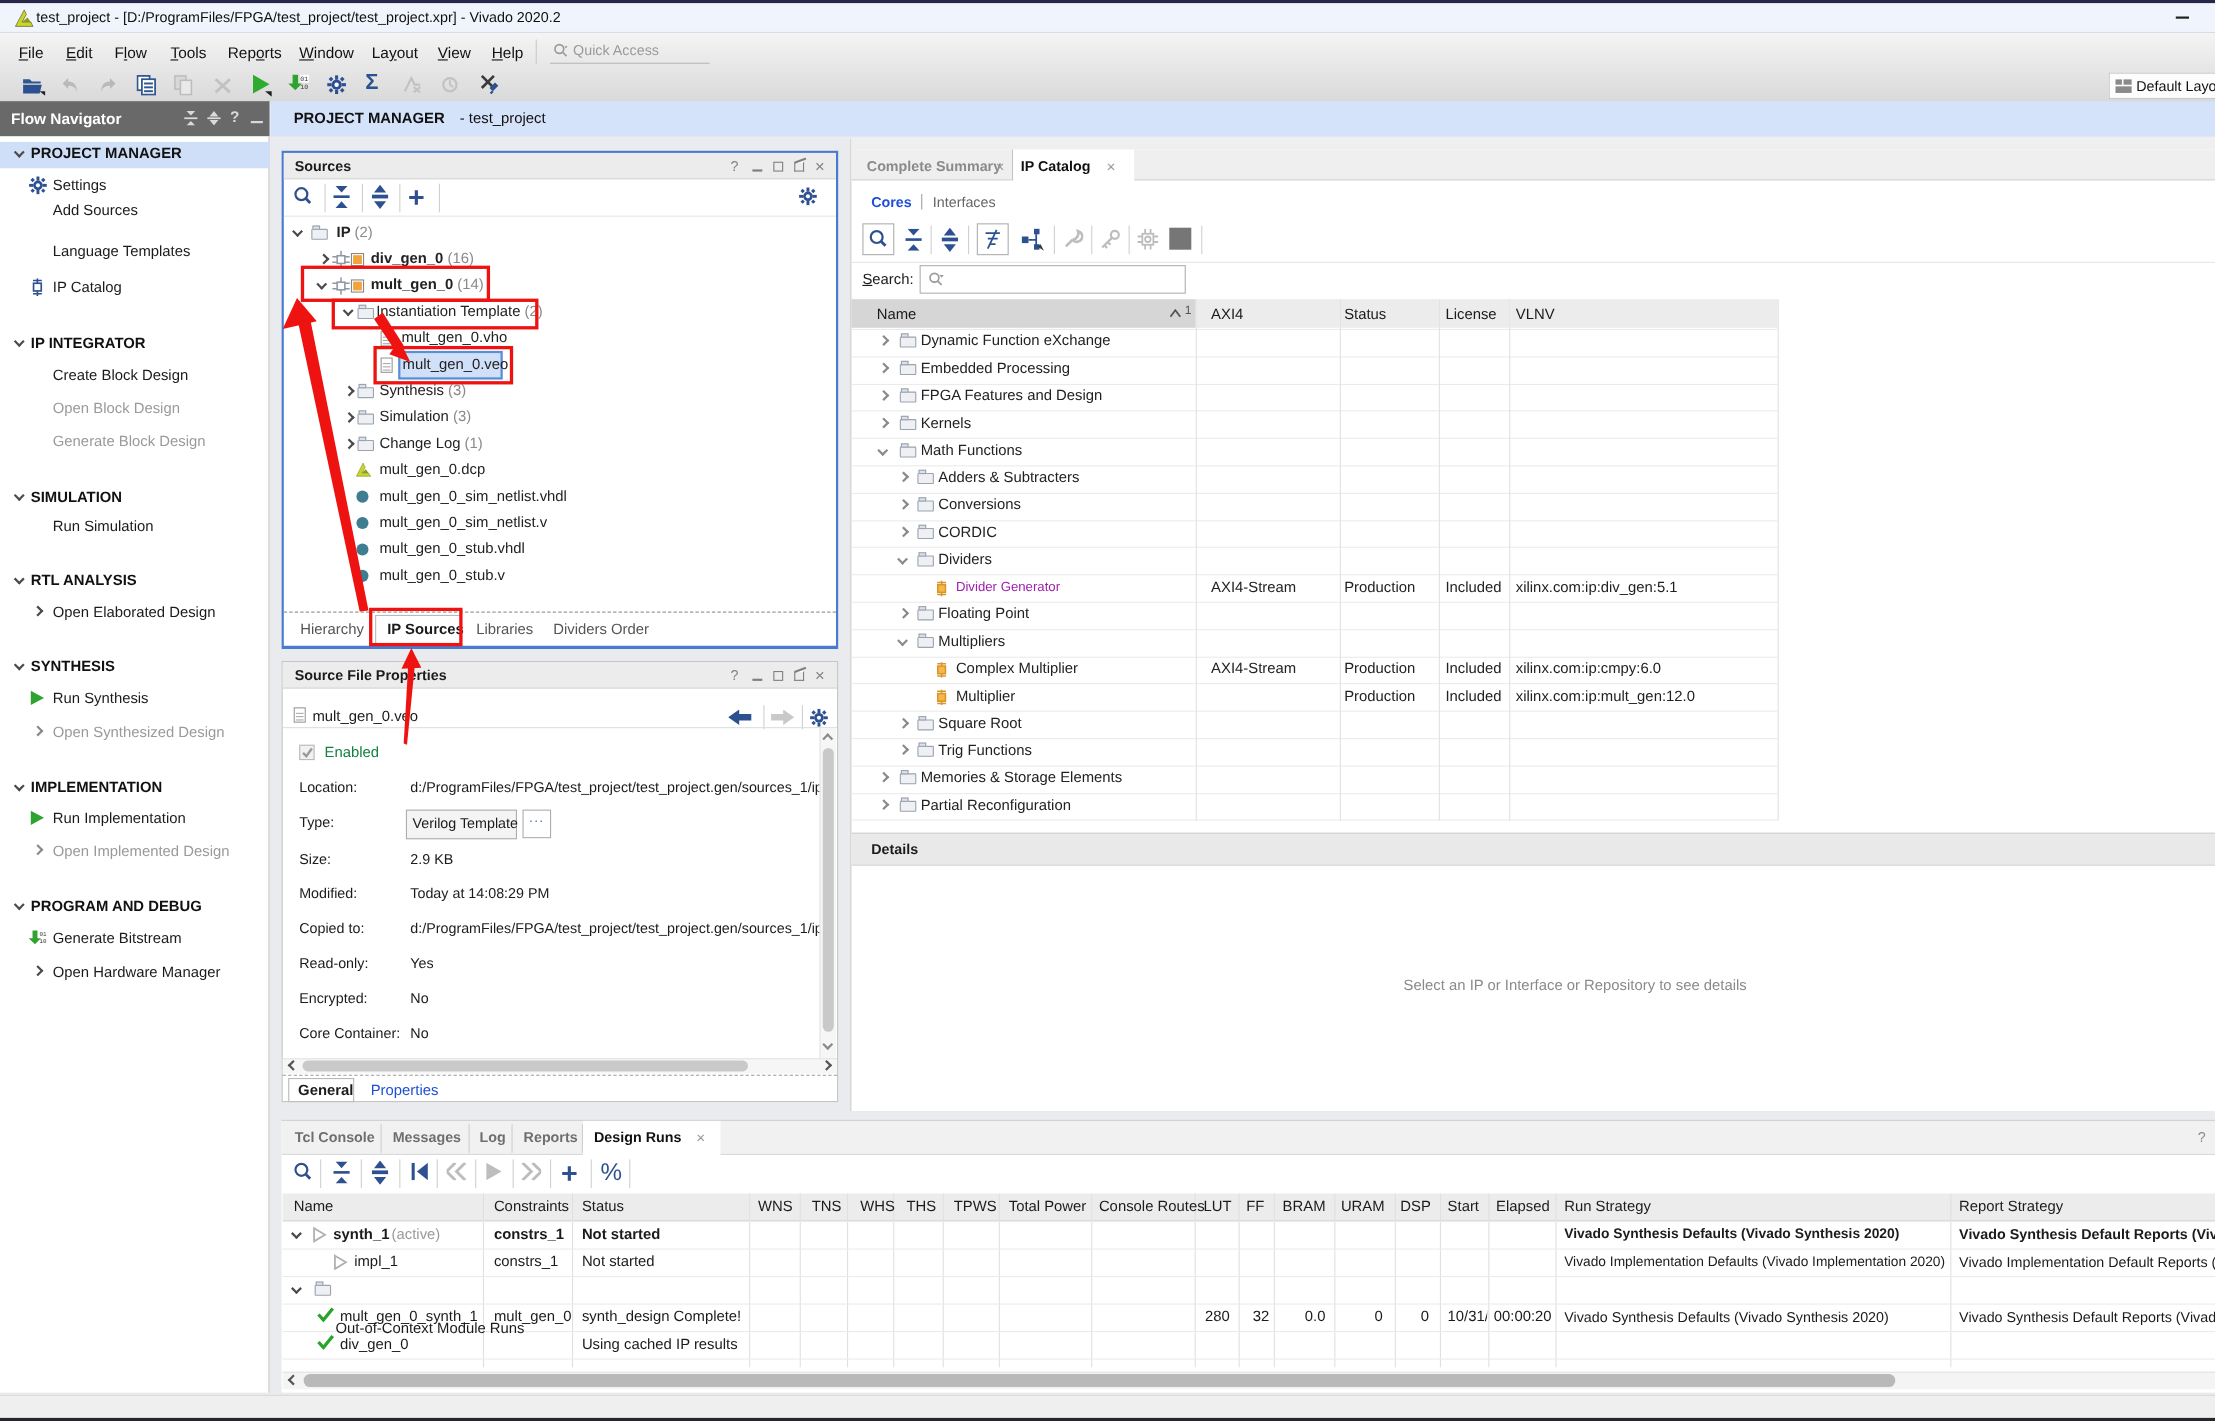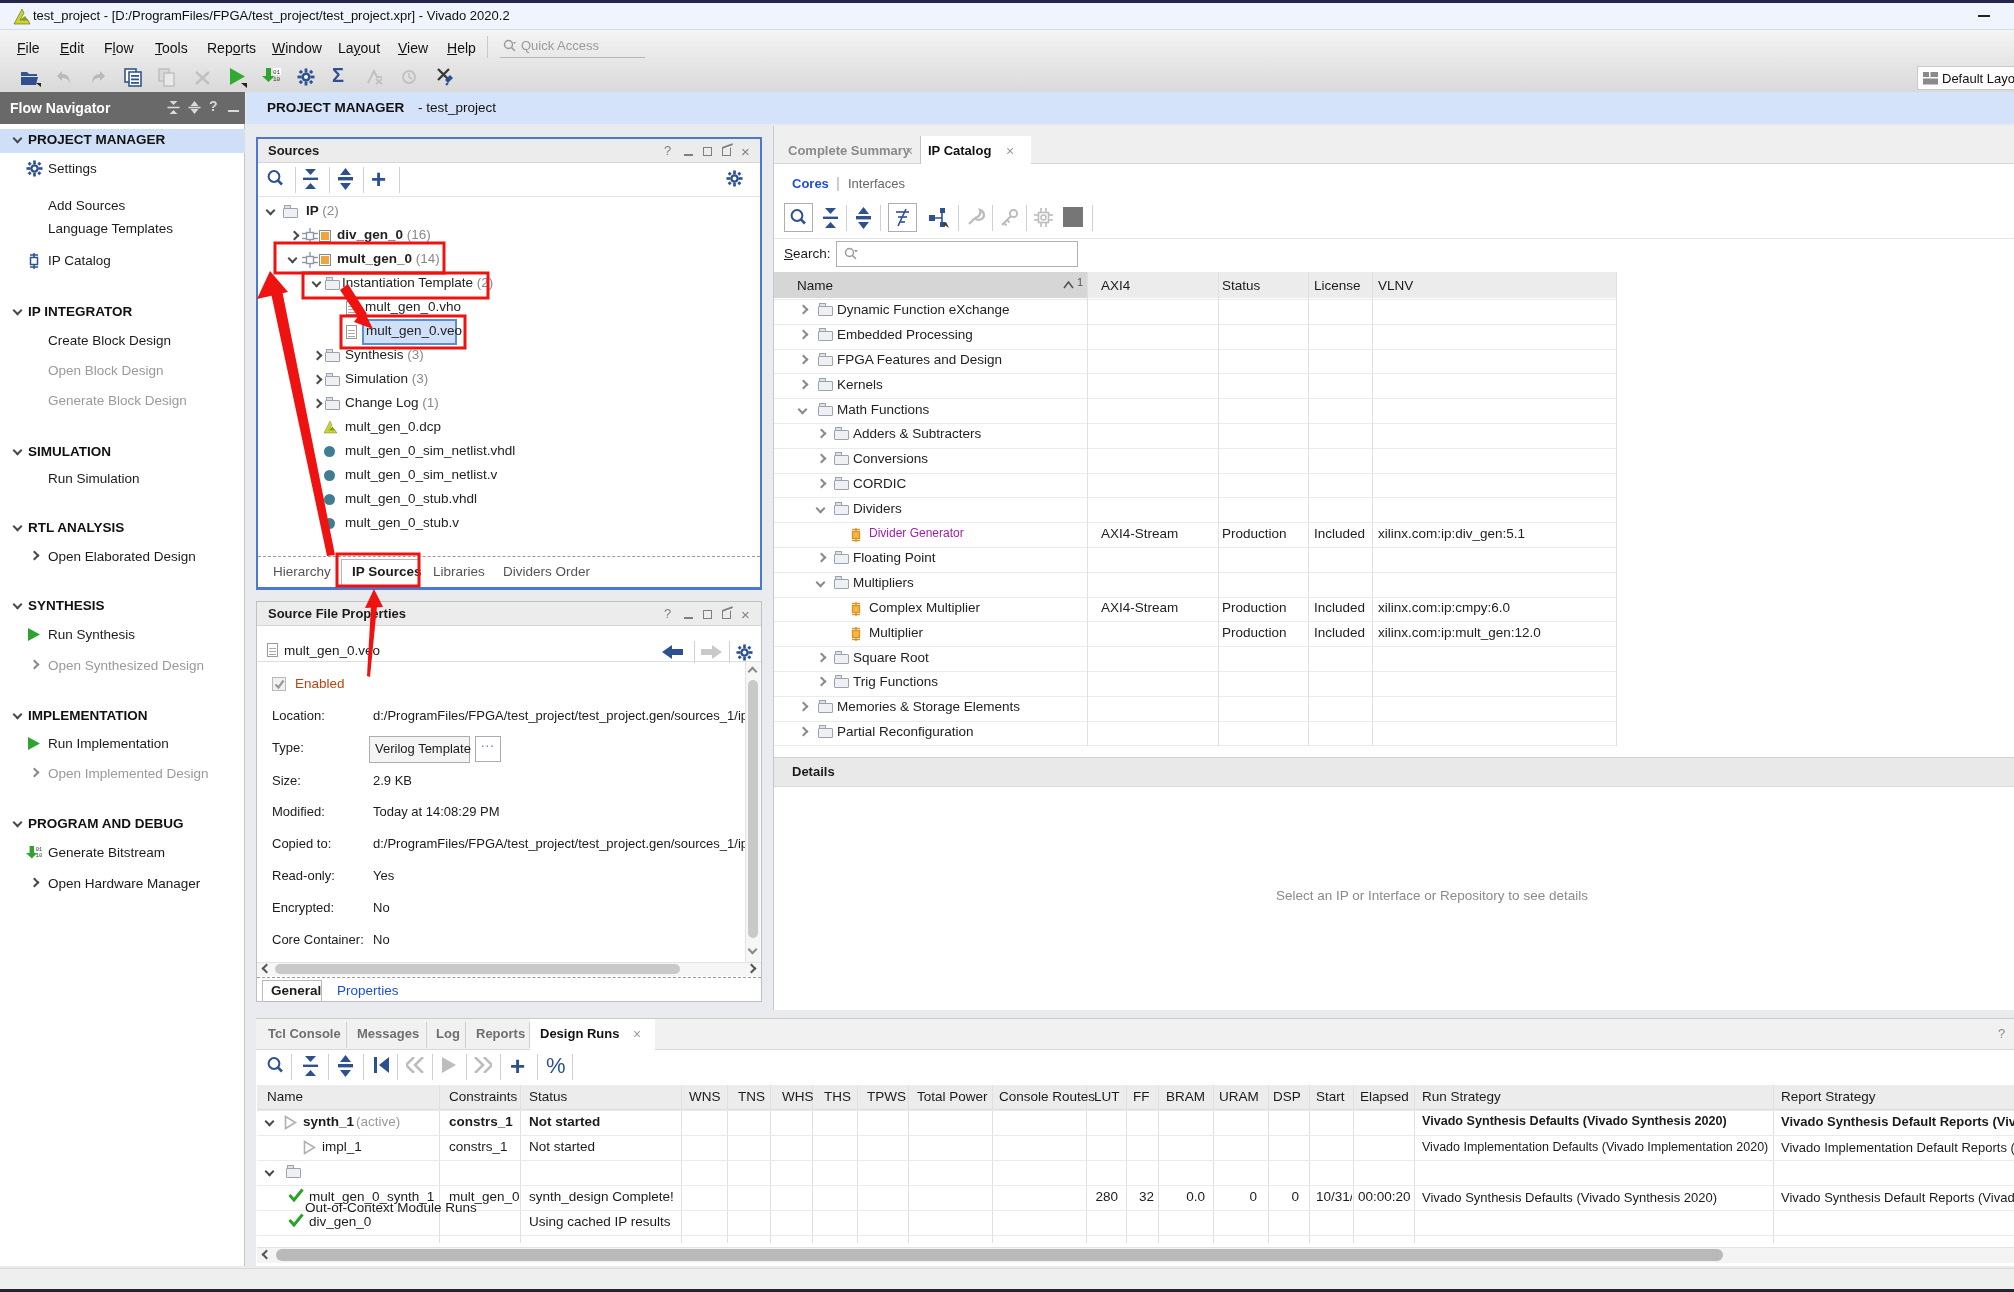--- a/index.html
+++ b/index.html
@@ -201,21 +201,21 @@
         <rect x="0.5" y="7.6" width="4" height="2.8"></rect>
         <rect x="13.5" y="7.6" width="4" height="2.8"></rect>
         <rect x="2.4" y="2.4" width="3" height="3" transform="rotate(45 3.9 3.9)"></rect>
         <rect x="12.6" y="2.4" width="3" height="3" transform="rotate(45 14.1 3.9)"></rect>
         <rect x="2.4" y="12.6" width="3" height="3" transform="rotate(45 3.9 14.1)"></rect>
         <rect x="12.6" y="12.6" width="3" height="3" transform="rotate(45 14.1 14.1)"></rect>
       </g>
       <circle cx="9" cy="9" r="2" fill="#fff"></circle>
     </svg>
 <div class="fn-item" style="left:48px;top:161px">Settings</div>
-<div class="fn-item" style="left:48px;top:198px">Add Sources</div>
+<div class="fn-item" style="left:48px;top:183px">Add Sources</div>
 <div class="fn-item" style="left:48px;top:221px">Language Templates</div>
 <svg class="abs" style="left:26px;top:253px" width="16" height="16" viewBox="0 0 16 16">
       <g stroke="#2d5190" stroke-width="1.5" fill="none">
         <rect x="4.5" y="4.5" width="7" height="7"></rect>
         <line x1="8" y1="0" x2="8" y2="4.5"></line>
         <line x1="8" y1="11.5" x2="8" y2="16"></line>
         <line x1="4" y1="2" x2="12" y2="2"></line>
         <line x1="4" y1="14" x2="12" y2="14"></line>
       </g>
     </svg>
@@ -454,21 +454,21 @@
       <rect x="12.6" y="12.6" width="3" height="3" transform="rotate(45 14.1 14.1)"></rect>
     </g>
     <circle cx="9" cy="9" r="2" fill="#fff"></circle>
   </svg>
 <div class="abs" style="left:257px;top:661px;width:504px;height:1px;background:#dedede"></div>
 
 <div class="abs" style="left:272px;top:677px;width:14px;height:14px;background:#f1f1f1;border:1px solid #b9b9b9"></div>
 <svg class="abs" style="left:274px;top:679px" width="11" height="11" viewBox="0 0 11 11">
     <path d="M1.5 5.5 L4.5 8.5 L9.5 1.5" stroke="#9a9a9a" stroke-width="2.2" fill="none"></path>
   </svg>
-<div class="abs" style="left:295px;top:676px;color:#c2410c;font-size:13.5px">Enabled</div>
+<div class="abs" style="left:295px;top:676px;color:#15803d;font-size:13.5px">Enabled</div>
 
 <div class="abs" style="left:272px;top:708px">Location:</div>
 <div class="abs" style="left:373px;top:708px;width:373px;overflow:hidden;white-space:nowrap">d:/ProgramFiles/FPGA/test_project/test_project.gen/sources_1/ip/mult</div>
 <div class="abs" style="left:272px;top:740px">Type:</div>
 <div class="abs" style="left:369px;top:736px;width:101px;height:27px;background:#f4f4f4;border:1px solid #adadad"></div>
 <div class="abs" style="left:375px;top:741px">Verilog Template</div>
 <div class="abs" style="left:475px;top:736px;width:26px;height:26px;background:#fff;border:1px solid #adadad"></div>
 <div class="abs" style="left:481px;top:735px;color:#5a7ab0;letter-spacing:1px">...</div>
 <div class="abs" style="left:272px;top:773px">Size:</div>
 <div class="abs" style="left:373px;top:773px">2.9 KB</div>

